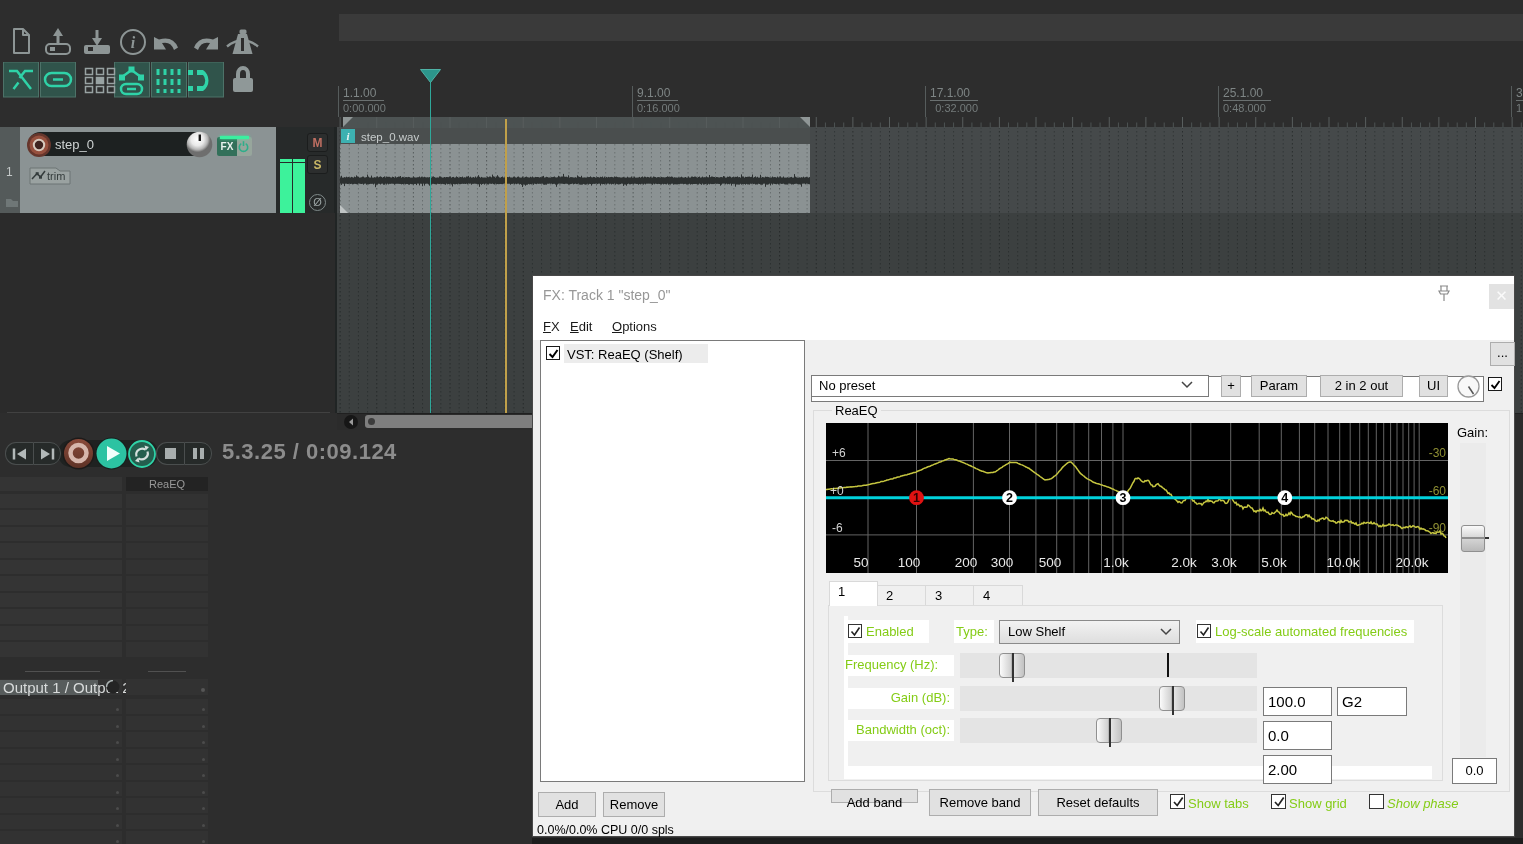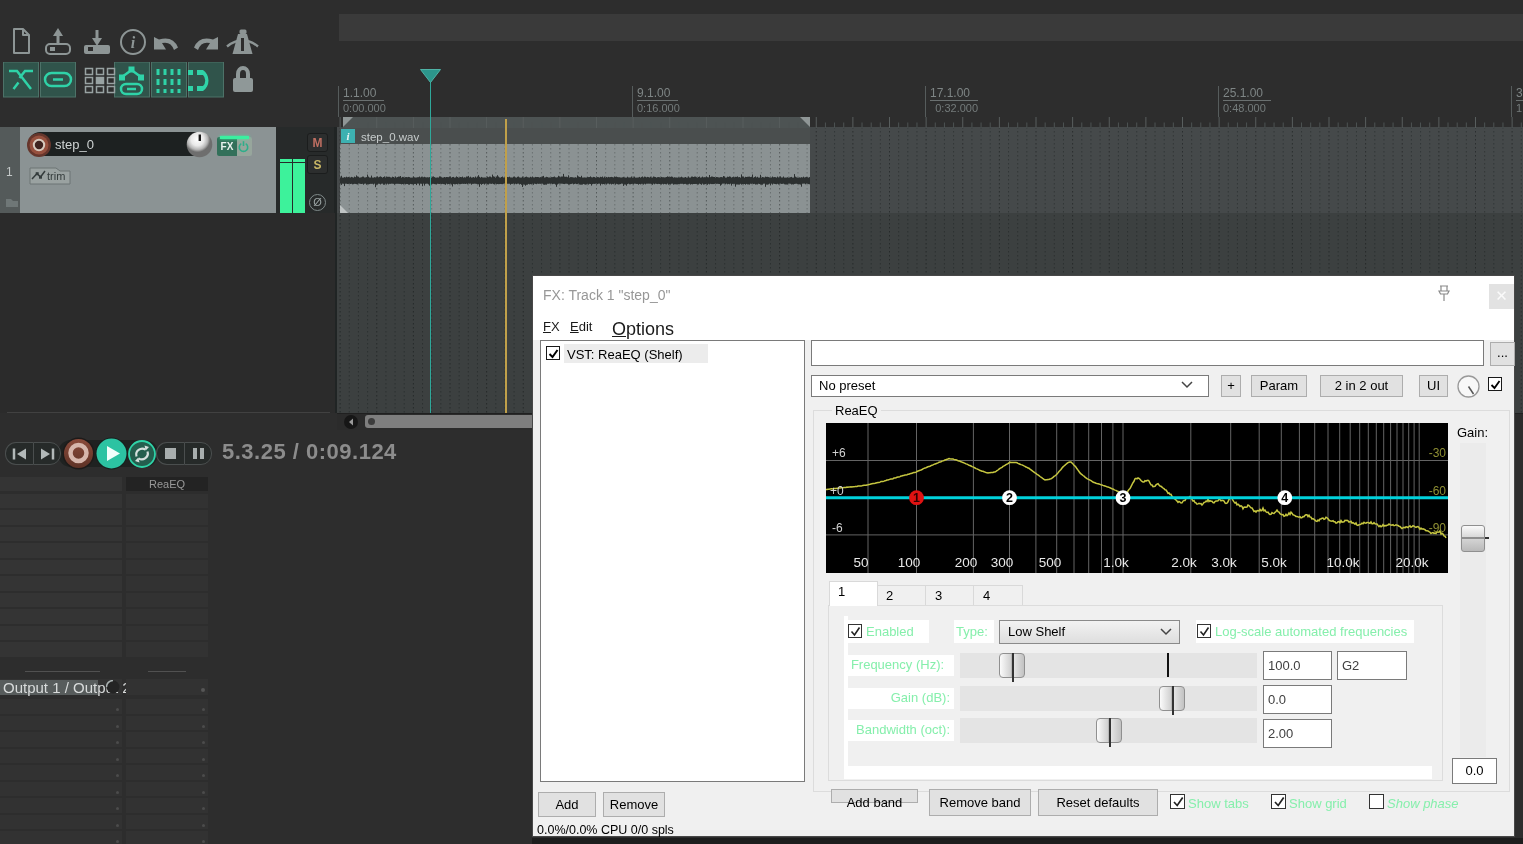--- a/index.html
+++ b/index.html
@@ -1,22 +1,22 @@
 <!DOCTYPE html>
 <html><head><meta charset="utf-8"><style>
 *{margin:0;padding:0;box-sizing:border-box;}
 html,body{width:1523px;height:844px;overflow:hidden;background:#2d2d2d;font-family:"Liberation Sans",sans-serif;}
 .abs{position:absolute;}
 #stage{position:relative;width:1523px;height:844px;background:#2d2d2d;overflow:hidden;}
 .win{font-size:13px;color:#000;}
 .wbtn{position:absolute;background:#e1e1e1;border:1px solid #adadad;font-size:13px;color:#000;text-align:center;font-family:"Liberation Sans",sans-serif;}
-.winput{position:absolute;background:#fff;border:1px solid #7a7a7a;font-size:13px;color:#404040;padding-left:4px;}
+.winput{position:absolute;background:#fff;border:1px solid #7a7a7a;font-size:15px;color:#000000;padding-left:4px;margin-top:36px;}
 .cb{position:absolute;width:14px;height:14px;background:#fff;border:1px solid #333;}
 .cb svg{position:absolute;left:0px;top:0px;}
-.lbl{position:absolute;font-size:13px;color:#86efac;white-space:nowrap;}
+.lbl{position:absolute;font-size:13px;color:#84cc16;white-space:nowrap;}
 </style></head><body>
 <div id="stage">
 
 <div class="abs" style="left:339px;top:14px;width:1184px;height:27px;background:#3a3a3a;"></div>
 <svg class="abs" style="left:0px;top:26px;" width="270" height="32" viewBox="0 0 270 32">
 <g fill="none" stroke="#8d9595" stroke-width="2">
  <path d="M14 3 h9 l6 6 v18 h-15 z" stroke-linejoin="round"></path>
  <path d="M23 3 v6 h6" stroke-linejoin="round"></path>
 </g>
 <g>
@@ -610,21 +610,21 @@
       <div class="abs" style="left:10px;top:11px;font-size:14px;color:#979797;">FX: Track 1 "step_0"</div>
       <svg class="abs" style="left:902px;top:8px;" width="18" height="20" viewBox="0 0 18 20">
 <g fill="none" stroke="#8a8a8a" stroke-width="1.2">
 <path d="M5 2 h8 M6 2 v5 M12 2 v5 M4 7 h10 l-1.5 3 h-7 z"></path>
 <path d="M9 10 v7"></path>
 </g>
       </svg>
       <div class="abs" style="left:956px;top:8px;width:25px;height:25px;background:#e2e2e2;color:#fafafa;font-size:15px;text-align:center;line-height:24px;">✕</div>
       <div class="abs" style="left:10px;top:43px;font-size:13px;color:#1a1a1a;"><span style="text-decoration:underline;">F</span>X</div>
       <div class="abs" style="left:37px;top:43px;font-size:13px;color:#1a1a1a;"><span style="text-decoration:underline;">E</span>dit</div>
-      <div class="abs" style="left:79px;top:43px;font-size:18px;color:#1a1a1a;"><span style="text-decoration:underline;">O</span>ptions</div>
+      <div class="abs" style="left:79px;top:43px;font-size:13px;color:#1a1a1a;"><span style="text-decoration:underline;">O</span>ptions</div>
       <div class="abs" style="left:7px;top:64px;width:265px;height:442px;background:#fff;border:1px solid #7a7a7a;"></div>
       <div class="abs" style="left:31px;top:68px;width:144px;height:19px;background:#ececec;"></div>
       <div class="abs cb" style="left:13px;top:70px;border:1.5px solid #1a1a1a;">
         <svg width="13" height="13">
           <path d="M2.5 7 l3 3 l5 -7" fill="none" stroke="#000" stroke-width="2"></path>
         </svg>
       </div>
       <div class="abs" style="left:34px;top:71px;font-size:13px;color:#000;">VST: ReaEQ (Shelf)</div>
       <div class="wbtn" style="left:5px;top:516px;width:58px;height:25px;line-height:23px;">Add</div>
       <div class="wbtn" style="left:70px;top:516px;width:62px;height:25px;line-height:23px;">Remove</div>
@@ -742,21 +742,21 @@
       <path d="M1 1 l5 5 l5 -5" fill="none" stroke="#444" stroke-width="1.5"></path>
     </svg>
 <div class="abs" style="left:1196px;top:620px;width:218px;height:23px;background:#fff;"></div>
 <div class="abs cb" style="left:1197px;top:624px;border:1px solid #333;">
       <svg width="13" height="13">
         <path d="M2.5 6.5 l3 3.5 l5 -7.5" fill="none" stroke="#222" stroke-width="1.6"></path>
       </svg>
     </div>
 <div class="lbl" style="left:1215px;top:624px;">Log-scale automated frequencies</div>
 <div class="abs" style="left:845px;top:655px;width:109px;height:21px;background:#fff;"></div>
-    <div class="lbl" style="left:845px;top:657px;width:105px;text-align:center;">Frequency (Hz):</div>
+    <div class="lbl" style="left:845px;top:657px;width:105px;text-align:left;">Frequency (Hz):</div>
     <div class="abs" style="left:960px;top:653px;width:297px;height:25px;background:#e4e4e4;"></div>
     <div class="abs" style="left:1167px;top:653px;width:1.5px;height:24px;background:#111;"></div>
     <div class="abs" style="left:999px;top:653px;width:26px;height:25px;background:linear-gradient(90deg,#fbfbfb,#d0d0d0 46%,#9d9d9d 50%,#e8e8e8 54%,#c2c2c2);border:1px solid #909090;border-radius:4px;"></div>
     <div class="abs" style="left:1012px;top:653px;width:1.5px;height:29px;background:#333;"></div>
 <div class="abs" style="left:845px;top:688px;width:109px;height:21px;background:#fff;"></div>
     <div class="lbl" style="left:845px;top:690px;width:105px;text-align:right;">Gain (dB):</div>
     <div class="abs" style="left:960px;top:686px;width:297px;height:25px;background:#e4e4e4;"></div>
     <div class="abs" style="left:1159px;top:686px;width:26px;height:25px;background:linear-gradient(90deg,#fbfbfb,#d0d0d0 46%,#9d9d9d 50%,#e8e8e8 54%,#c2c2c2);border:1px solid #909090;border-radius:4px;"></div>
     <div class="abs" style="left:1172px;top:686px;width:1.5px;height:29px;background:#333;"></div>
 <div class="abs" style="left:845px;top:720px;width:109px;height:21px;background:#fff;"></div>

